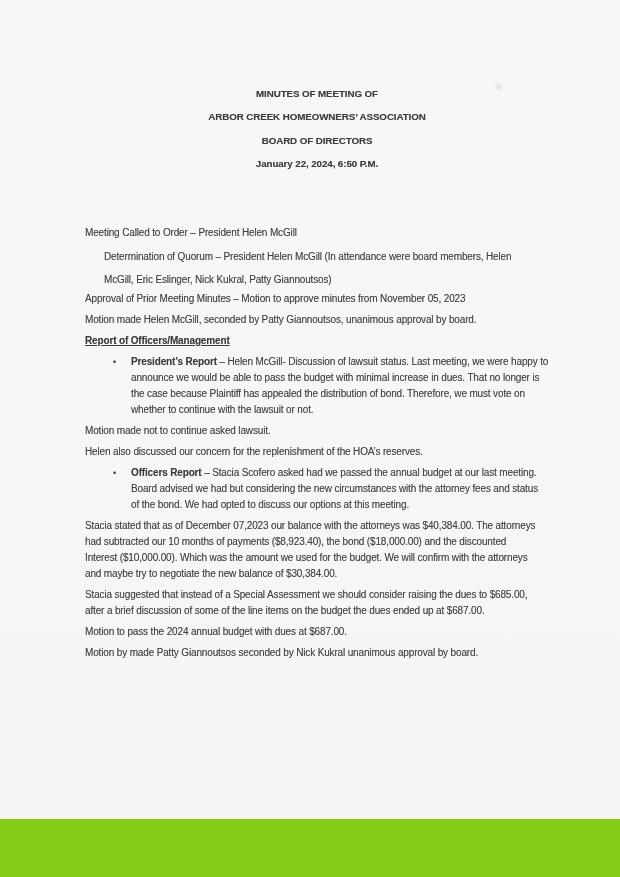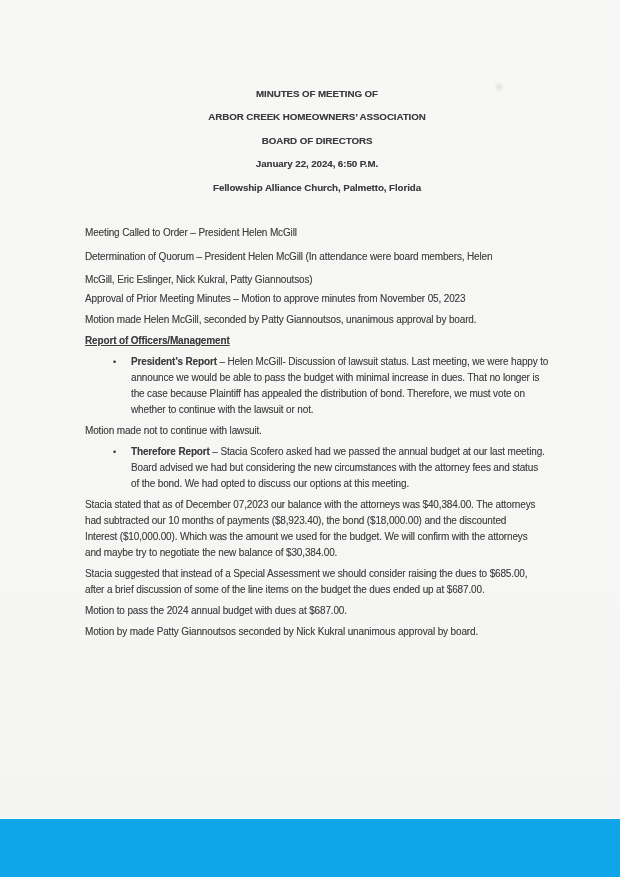--- a/index.html
+++ b/index.html
@@ -5,21 +5,21 @@
   html, body { margin: 0; padding: 0; }
   body {
     width: 620px; height: 877px;
     background: #e8e8e7;
     font-family: "Liberation Sans", sans-serif;
     overflow: hidden;
   }
   .scan {
     position: relative;
     width: 620px; height: 877px;
-    background: #0ea5e9;
+    background: #84cc16;
   }
   .paper {
     position: absolute; top: 0; left: 0;
     width: 620px; height: 818px;
     background: linear-gradient(180deg, #f7f7f6 0%, #f6f6f5 70%, #f4f4f3 100%);
     border-bottom: 1px solid #fbfbfa;
   }
   .smudge {
     position: absolute; left: 494px; top: 82px;
     width: 10px; height: 10px; border-radius: 50%;
@@ -43,20 +43,21 @@
     color: #414141;
     text-shadow: 0 0 0.5px rgba(70,70,70,0.4);
   }
   .doc-body p {
     margin: 0 0 5px 0;
     white-space: pre-line;
   }
   .doc-body p.loose {
     line-height: 22.5px;
     margin-bottom: 0;
+    margin-left: 19px;
   }
   .section-heading {
     font-weight: bold;
     text-decoration: underline;
     color: #3c3c3c;
   }
   .bullet-item {
     display: flex;
     margin: 0 0 5px 0;
   }
@@ -78,44 +79,44 @@
 
 <div class="scan">
   <div class="paper"></div>
   <div class="smudge"></div>
 
   <div class="doc-header">
     <div>MINUTES OF MEETING OF</div>
     <div>ARBOR CREEK HOMEOWNERS’ ASSOCIATION</div>
     <div>BOARD OF DIRECTORS</div>
     <div>January 22, 2024, 6:50 P.M.</div>
-    <div>Fellowship Alliance Church, Palmetto, Florida</div>
   </div>
 
   <div class="doc-body">
     <p>Meeting Called to Order – President Helen McGill</p>
     <p class="loose">Determination of Quorum – President Helen McGill (In attendance were board members, Helen
 McGill, Eric Eslinger, Nick Kukral, Patty Giannoutsos)</p>
     <p>Approval of Prior Meeting Minutes – Motion to approve minutes from November 05, 2023</p>
     <p>Motion made Helen McGill, seconded by Patty Giannoutsos, unanimous approval by board.</p>
     <p class="section-heading">Report of Officers/Management</p>
 
     <div class="bullet-item">
       <span class="bullet-marker">•</span>
       <div class="bullet-text"><span class="b">President’s Report</span><span> – Helen McGill- Discussion of lawsuit status. Last meeting, we were happy to
 announce we would be able to pass the budget with minimal increase in dues. That no longer is
 the case because Plaintiff has appealed the distribution of bond. Therefore, we must vote on
 whether to continue with the lawsuit or not.</span></div>
     </div>
 
-    <p>Motion made not to continue with lawsuit.</p>
+    <p>Motion made not to continue asked lawsuit.</p>
+    <p>Helen also discussed our concern for the replenishment of the HOA’s reserves.</p>
 
     <div class="bullet-item">
       <span class="bullet-marker">•</span>
-      <div class="bullet-text"><span class="b">Therefore Report</span><span> – Stacia Scofero asked had we passed the annual budget at our last meeting.
+      <div class="bullet-text"><span class="b">Officers Report</span><span> – Stacia Scofero asked had we passed the annual budget at our last meeting.
 Board advised we had but considering the new circumstances with the attorney fees and status
 of the bond. We had opted to discuss our options at this meeting.</span></div>
     </div>
 
     <p>Stacia stated that as of December 07,2023 our balance with the attorneys was $40,384.00. The attorneys
 had subtracted our 10 months of payments ($8,923.40), the bond ($18,000.00) and the discounted
 Interest ($10,000.00). Which was the amount we used for the budget. We will confirm with the attorneys
 and maybe try to negotiate the new balance of $30,384.00.</p>
     <p>Stacia suggested that instead of a Special Assessment we should consider raising the dues to $685.00,
 after a brief discussion of some of the line items on the budget the dues ended up at $687.00.</p>

